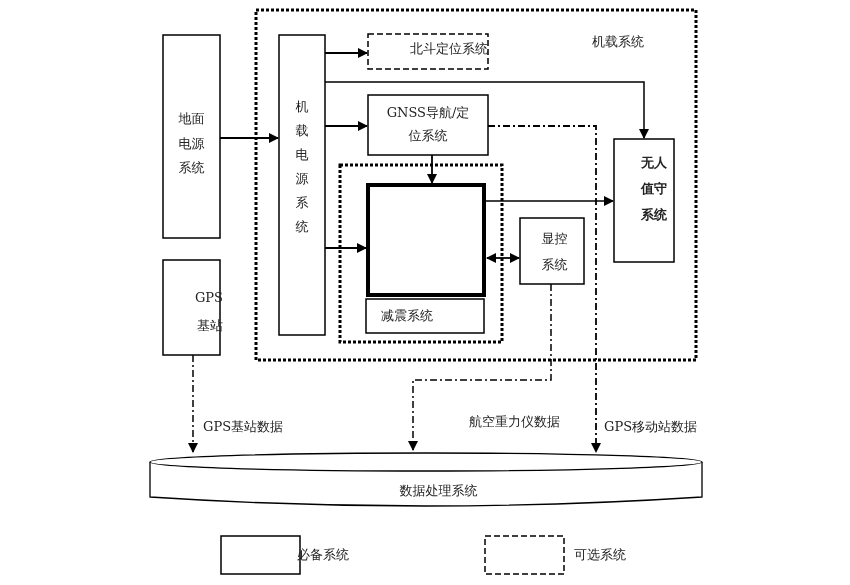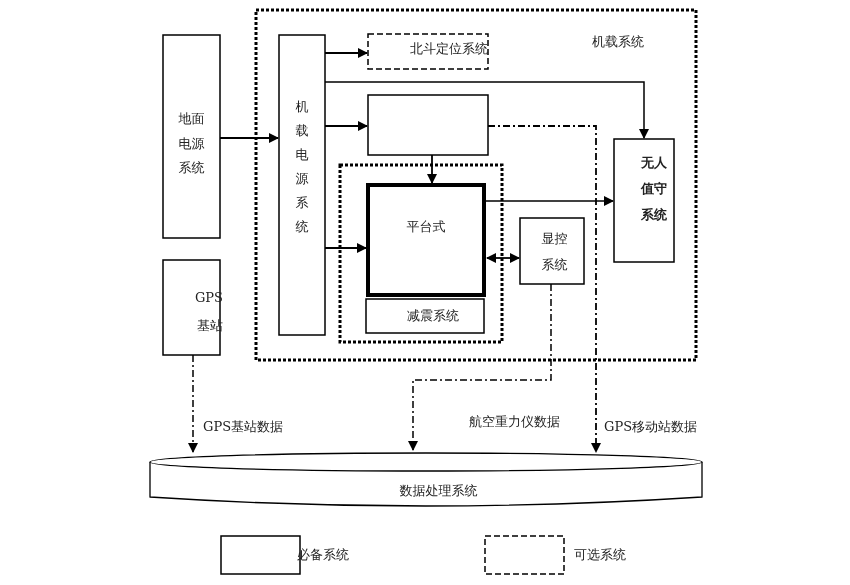--- a/index.html
+++ b/index.html
@@ -72,27 +72,28 @@
   <div>载</div>
   <div>电</div>
   <div>源</div>
   <div>系</div>
   <div>统</div>
 </div>
 
 <div class="lbl" style="left:368px;top:37px;width:120px;text-align:right;">北斗定位系统</div>
 
 <div class="lbl" style="left:368px;top:101px;width:120px;line-height:23px;">
+  <div>GNSS导航/定</div>
+  <div>位系统</div>
 </div>
 
 <div class="lbl" style="left:368px;top:213px;width:116px;line-height:27px;">
-  <div>平台式</div>
 </div>
 
-<div class="lbl" style="left:374px;top:304px;width:118px;">减震系统</div>
+<div class="lbl" style="left:348px;top:304px;width:118px;">减震系统</div>
 
 <div class="lbl" style="left:520px;top:226px;width:69px;line-height:26px;">
   <div>显控</div>
   <div>系统</div>
 </div>
 
 <div class="lbl" style="left:614px;top:150px;width:80px;line-height:26px;font-weight:bold;">
   <div>无人</div>
   <div>值守</div>
   <div>系统</div>

